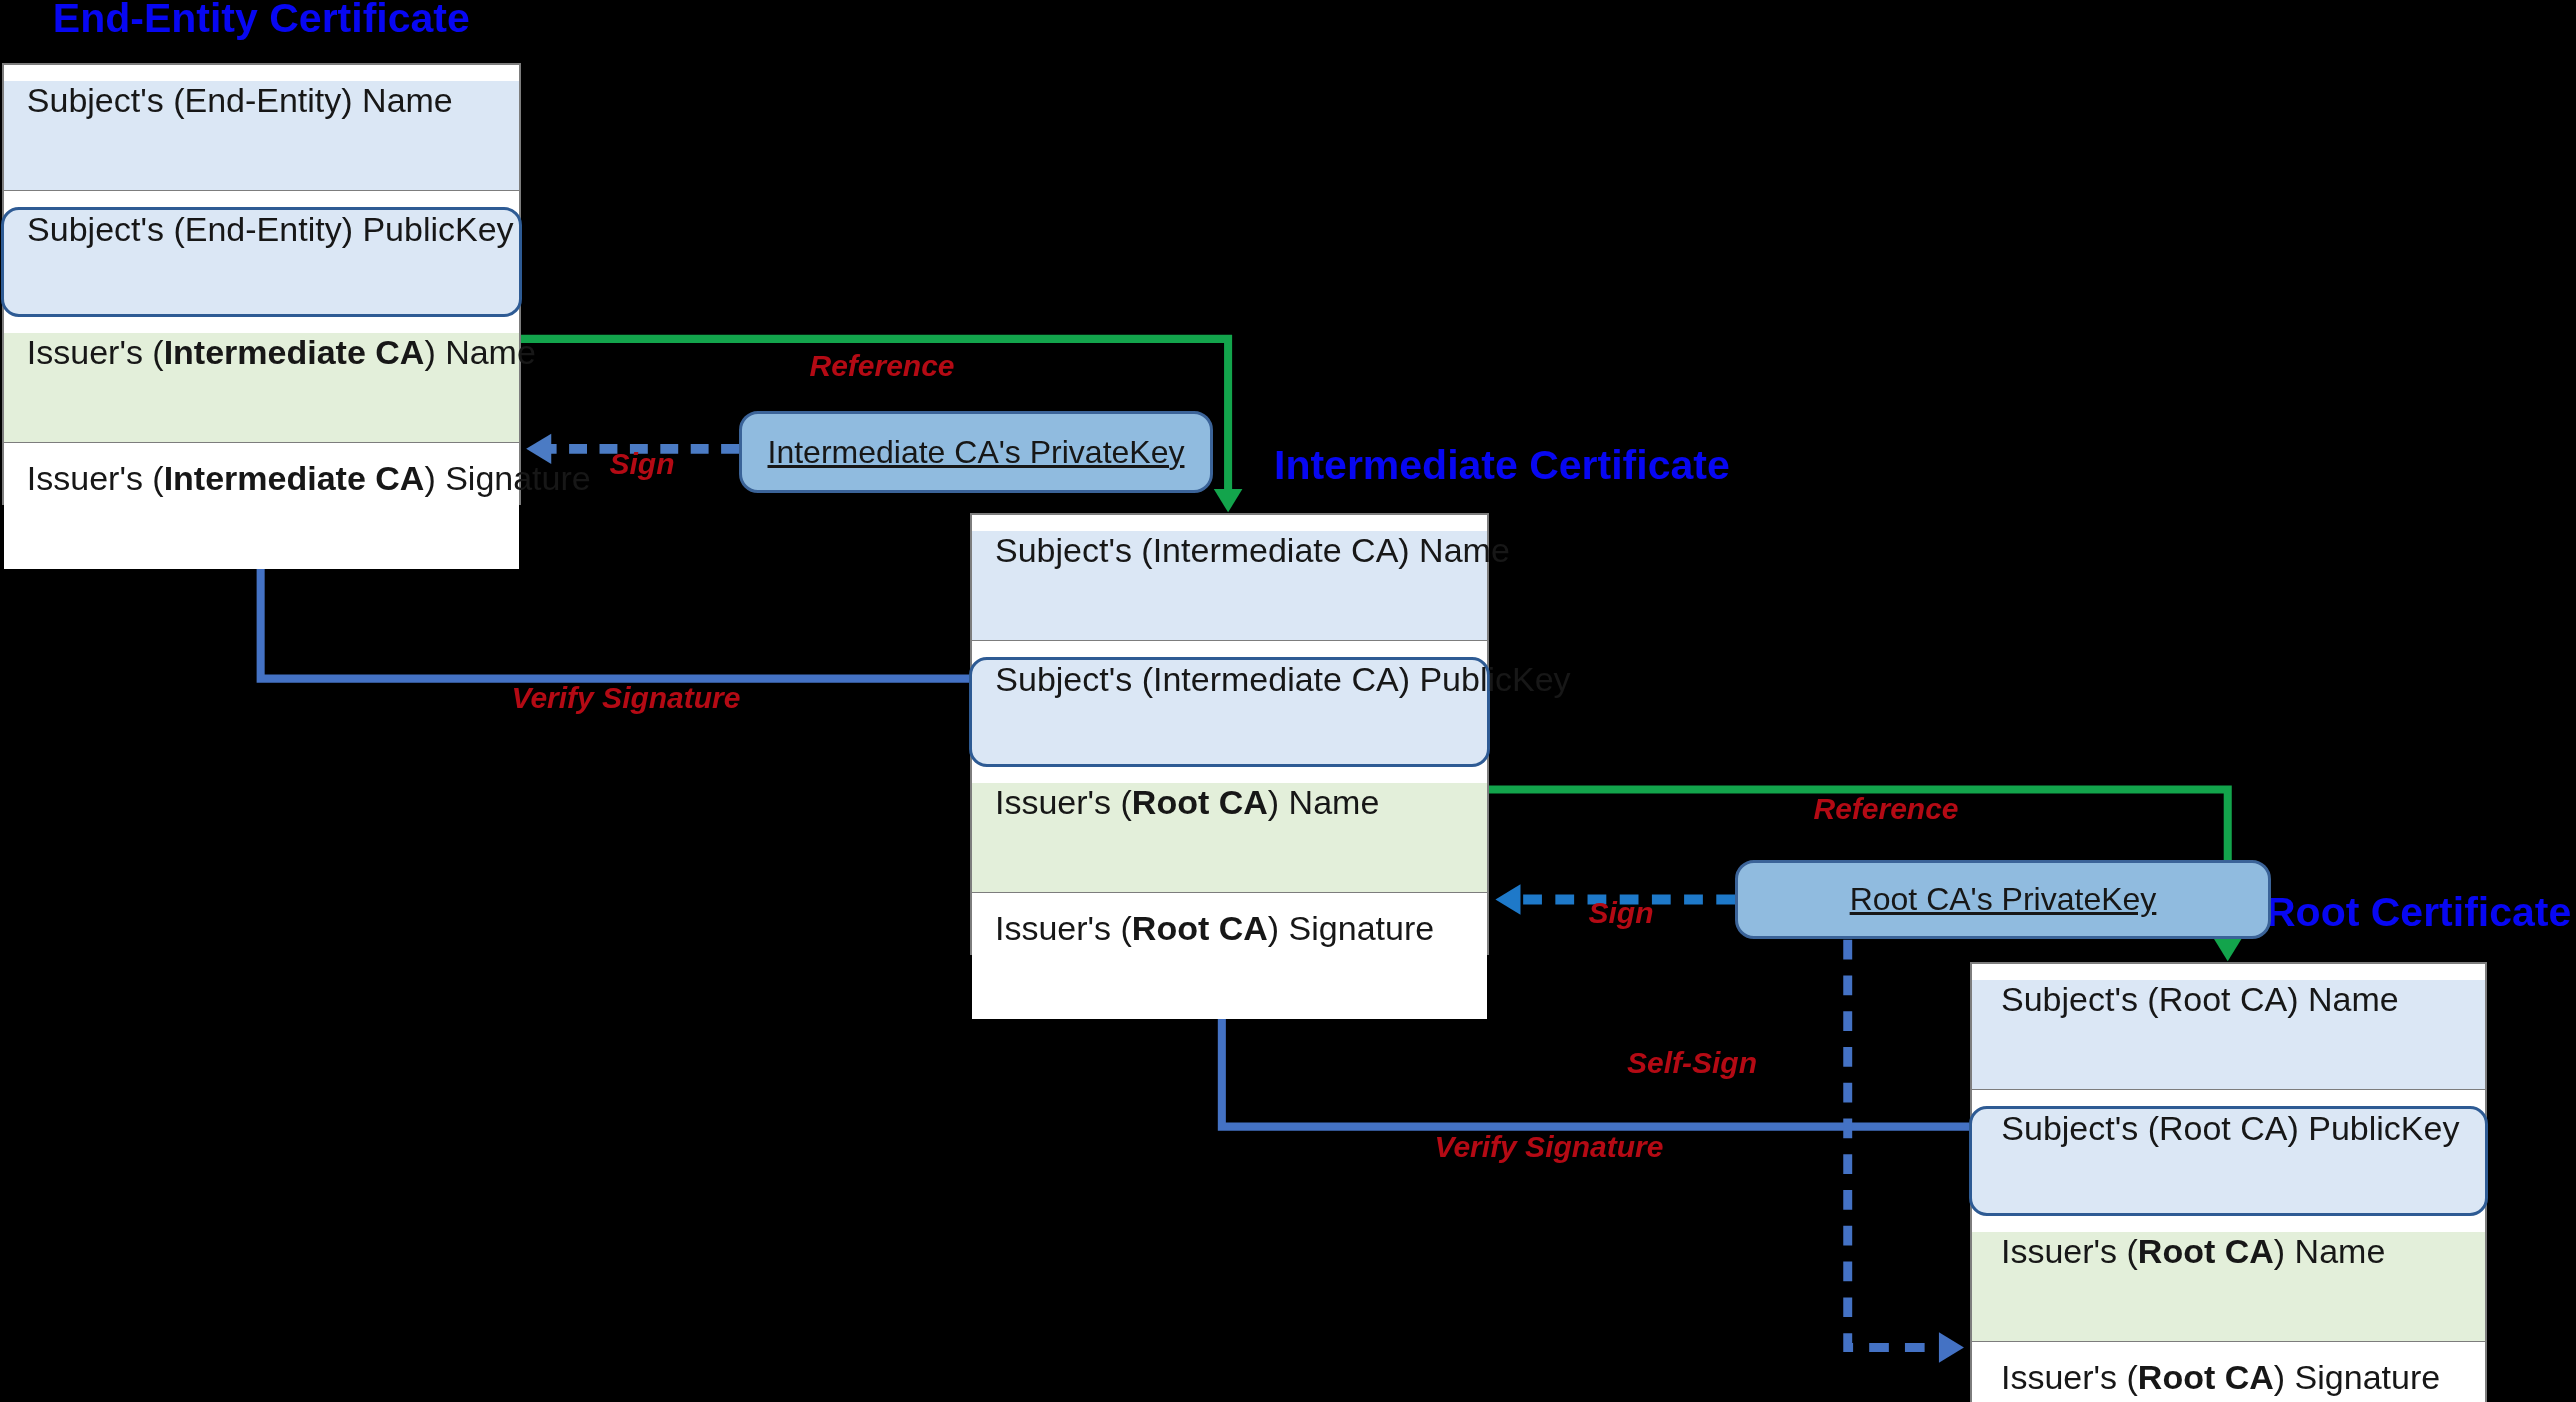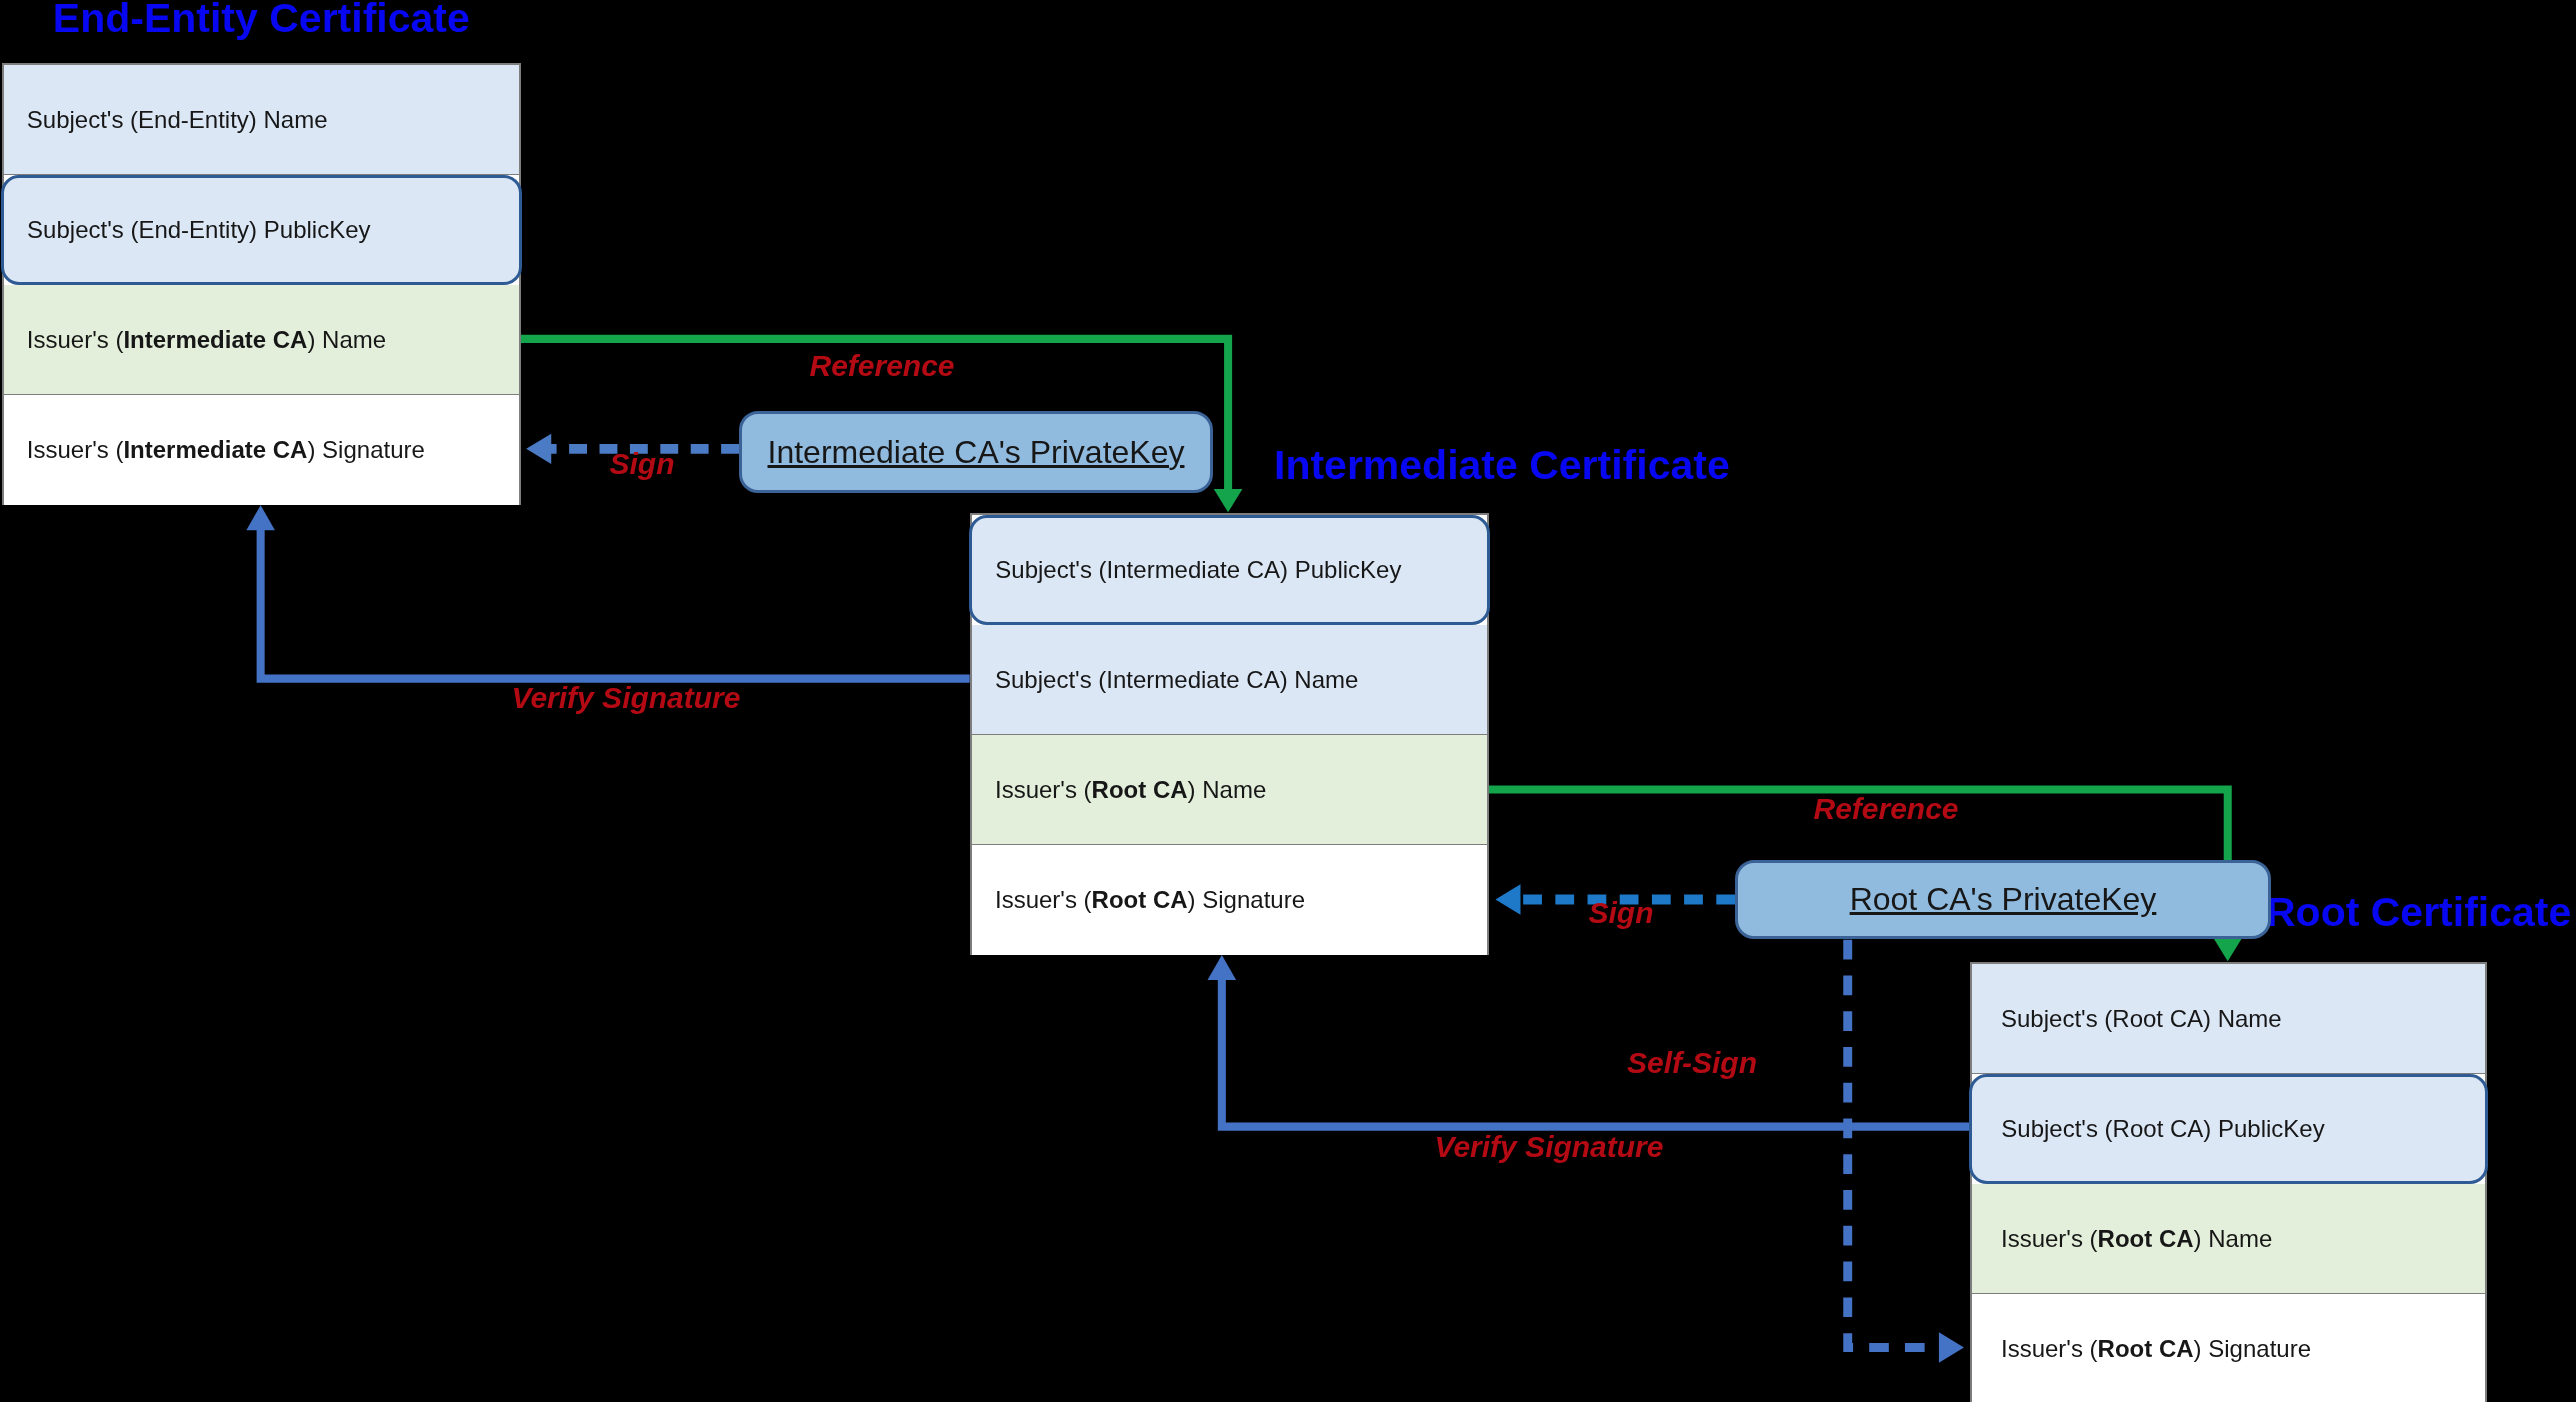--- a/index.html
+++ b/index.html
@@ -16,26 +16,27 @@
   .cert{
     position:absolute;
     border:2.7px solid #7d7d7d;
     box-sizing:border-box;
     background:#fff;
   }
   .cert .row{
     height:110px;
     box-sizing:border-box;
     display:flex;
-    align-items:center;
+    align-items:flex-start;
     padding-left:23px;
-    font-size:24px;
+    font-size:34px;
     color:#171717;
     white-space:nowrap;
     border-bottom:1.8px solid #7d7d7d;
+    margin-top:16px;
   }
   .cert .row:last-child{border-bottom:none;}
   .row.fill-blue{background:#dbe7f5;}
   .row.fill-green{background:#e3efda;}
   .row.fill-white{background:#ffffff;}
   .row.publickey{
     position:relative;
     left:-2.7px;
     width:calc(100% + 5.4px);
     border:3.1px solid #2e5b94 !important;
@@ -126,25 +127,25 @@
   </div>
   <div class="row fill-green">
     <span><span>Issuer's (</span><b>Intermediate CA</b><span>) Name</span></span>
   </div>
   <div class="row fill-white">
     <span><span>Issuer's (</span><b>Intermediate CA</b><span>) Signature</span></span>
   </div>
 </div>
 
 <div class="cert" style="left:970px;top:513px;width:519px;height:442px;">
+  <div class="row fill-blue">
+    <span><span>Subject's (Intermediate CA) Name</span><b></b><span></span></span>
+  </div>
   <div class="row fill-blue publickey">
     <span><span>Subject's (Intermediate CA) PublicKey</span><b></b><span></span></span>
-  </div>
-  <div class="row fill-blue">
-    <span><span>Subject's (Intermediate CA) Name</span><b></b><span></span></span>
   </div>
   <div class="row fill-green">
     <span><span>Issuer's (</span><b>Root CA</b><span>) Name</span></span>
   </div>
   <div class="row fill-white">
     <span><span>Issuer's (</span><b>Root CA</b><span>) Signature</span></span>
   </div>
 </div>
 
 <div class="cert" style="left:1970px;top:962px;width:517px;height:442px;">

